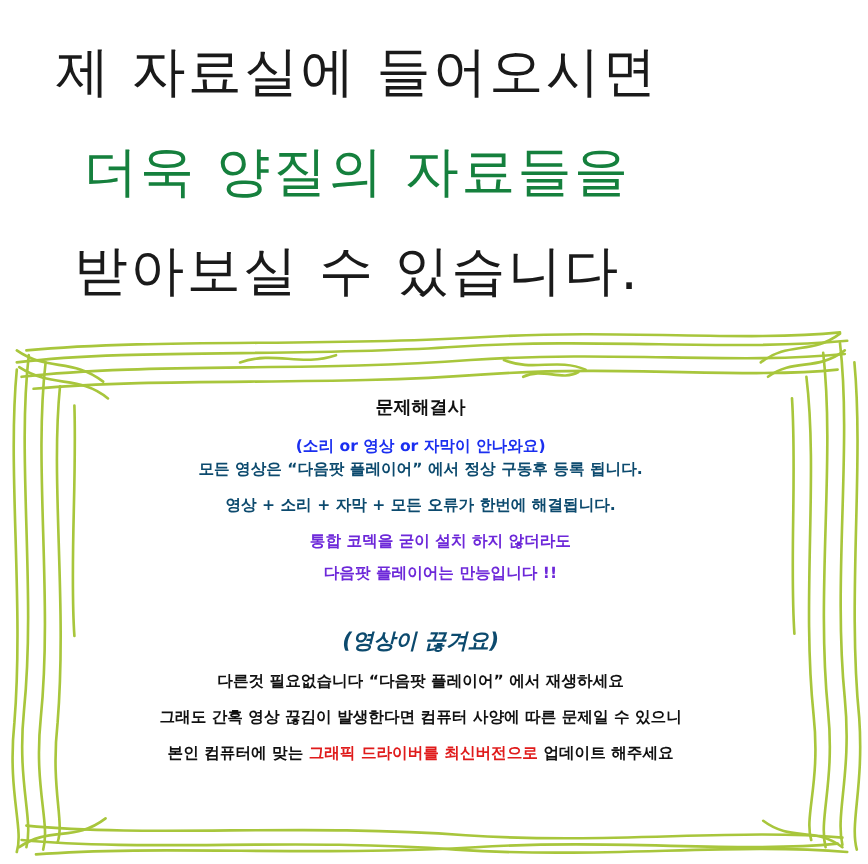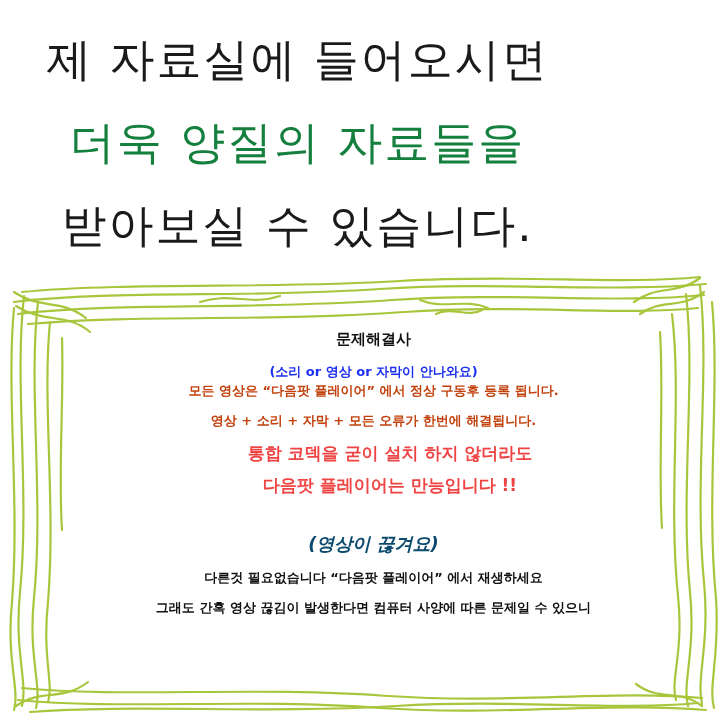--- a/index.html
+++ b/index.html
@@ -46,21 +46,21 @@
     width: 723px;
     height: 452px;
   }
   .frame-wrap svg {
     display: block;
   }
 
   
   .panel {
     position: absolute;
-    left: 72px;
+    left: 49px;
     top: 330px;
     width: 603px;
     text-align: center;
   }
   .panel div {
     font-family: "DejaVu Sans", sans-serif;
   }
   .p-title {
     font-size: 15px;
     font-weight: bold;
@@ -69,27 +69,27 @@
   }
   .p-sub {
     font-size: 13px;
     font-weight: bold;
     color: #1b2ff0;
     margin-bottom: 1px;
   }
   .p-line {
     font-size: 13px;
     font-weight: bold;
-    color: #c2410c;
+    color: #0c4a6e;
     margin-bottom: 12px;
   }
   .p-red {
-    font-size: 17px;
+    font-size: 13px;
     font-weight: bold;
-    color: #ef4444;
+    color: #6d28d9;
     margin-bottom: 9px;
     padding-left: 33px;
   }
   .p-gap {
     height: 26px;
   }
   .p-sub2 {
     font-size: 18px;
     font-weight: bold;
     color: #0c4a6e;
@@ -161,15 +161,20 @@
     <div class="p-line">모든 영상은 “다음팟 플레이어” 에서 정상 구동후 등록 됩니다.</div>
     <div class="p-line">영상 + 소리 + 자막 + 모든 오류가 한번에 해결됩니다.</div>
     <div class="p-red">통합 코덱을 굳이 설치 하지 않더라도</div>
     <div class="p-red">다음팟 플레이어는 만능입니다 !!</div>
 
     <div class="p-gap"></div>
 
     <div class="p-sub2">(영상이 끊겨요)</div>
     <div class="p-mixed">다른것 필요없습니다  “다음팟 플레이어” 에서 재생하세요</div>
     <div class="p-mixed">그래도 간혹 영상 끊김이 발생한다면 컴퓨터 사양에 따른 문제일 수 있으니</div>
+    <div class="p-mixed">
+      <span>본인 컴퓨터에 맞는 </span>
+      <span class="hl-red">그래픽 드라이버를 최신버전으로</span>
+      <span> 업데이트 해주세요</span>
+    </div>
   </div>
 
 </div>
 
 </body></html>

